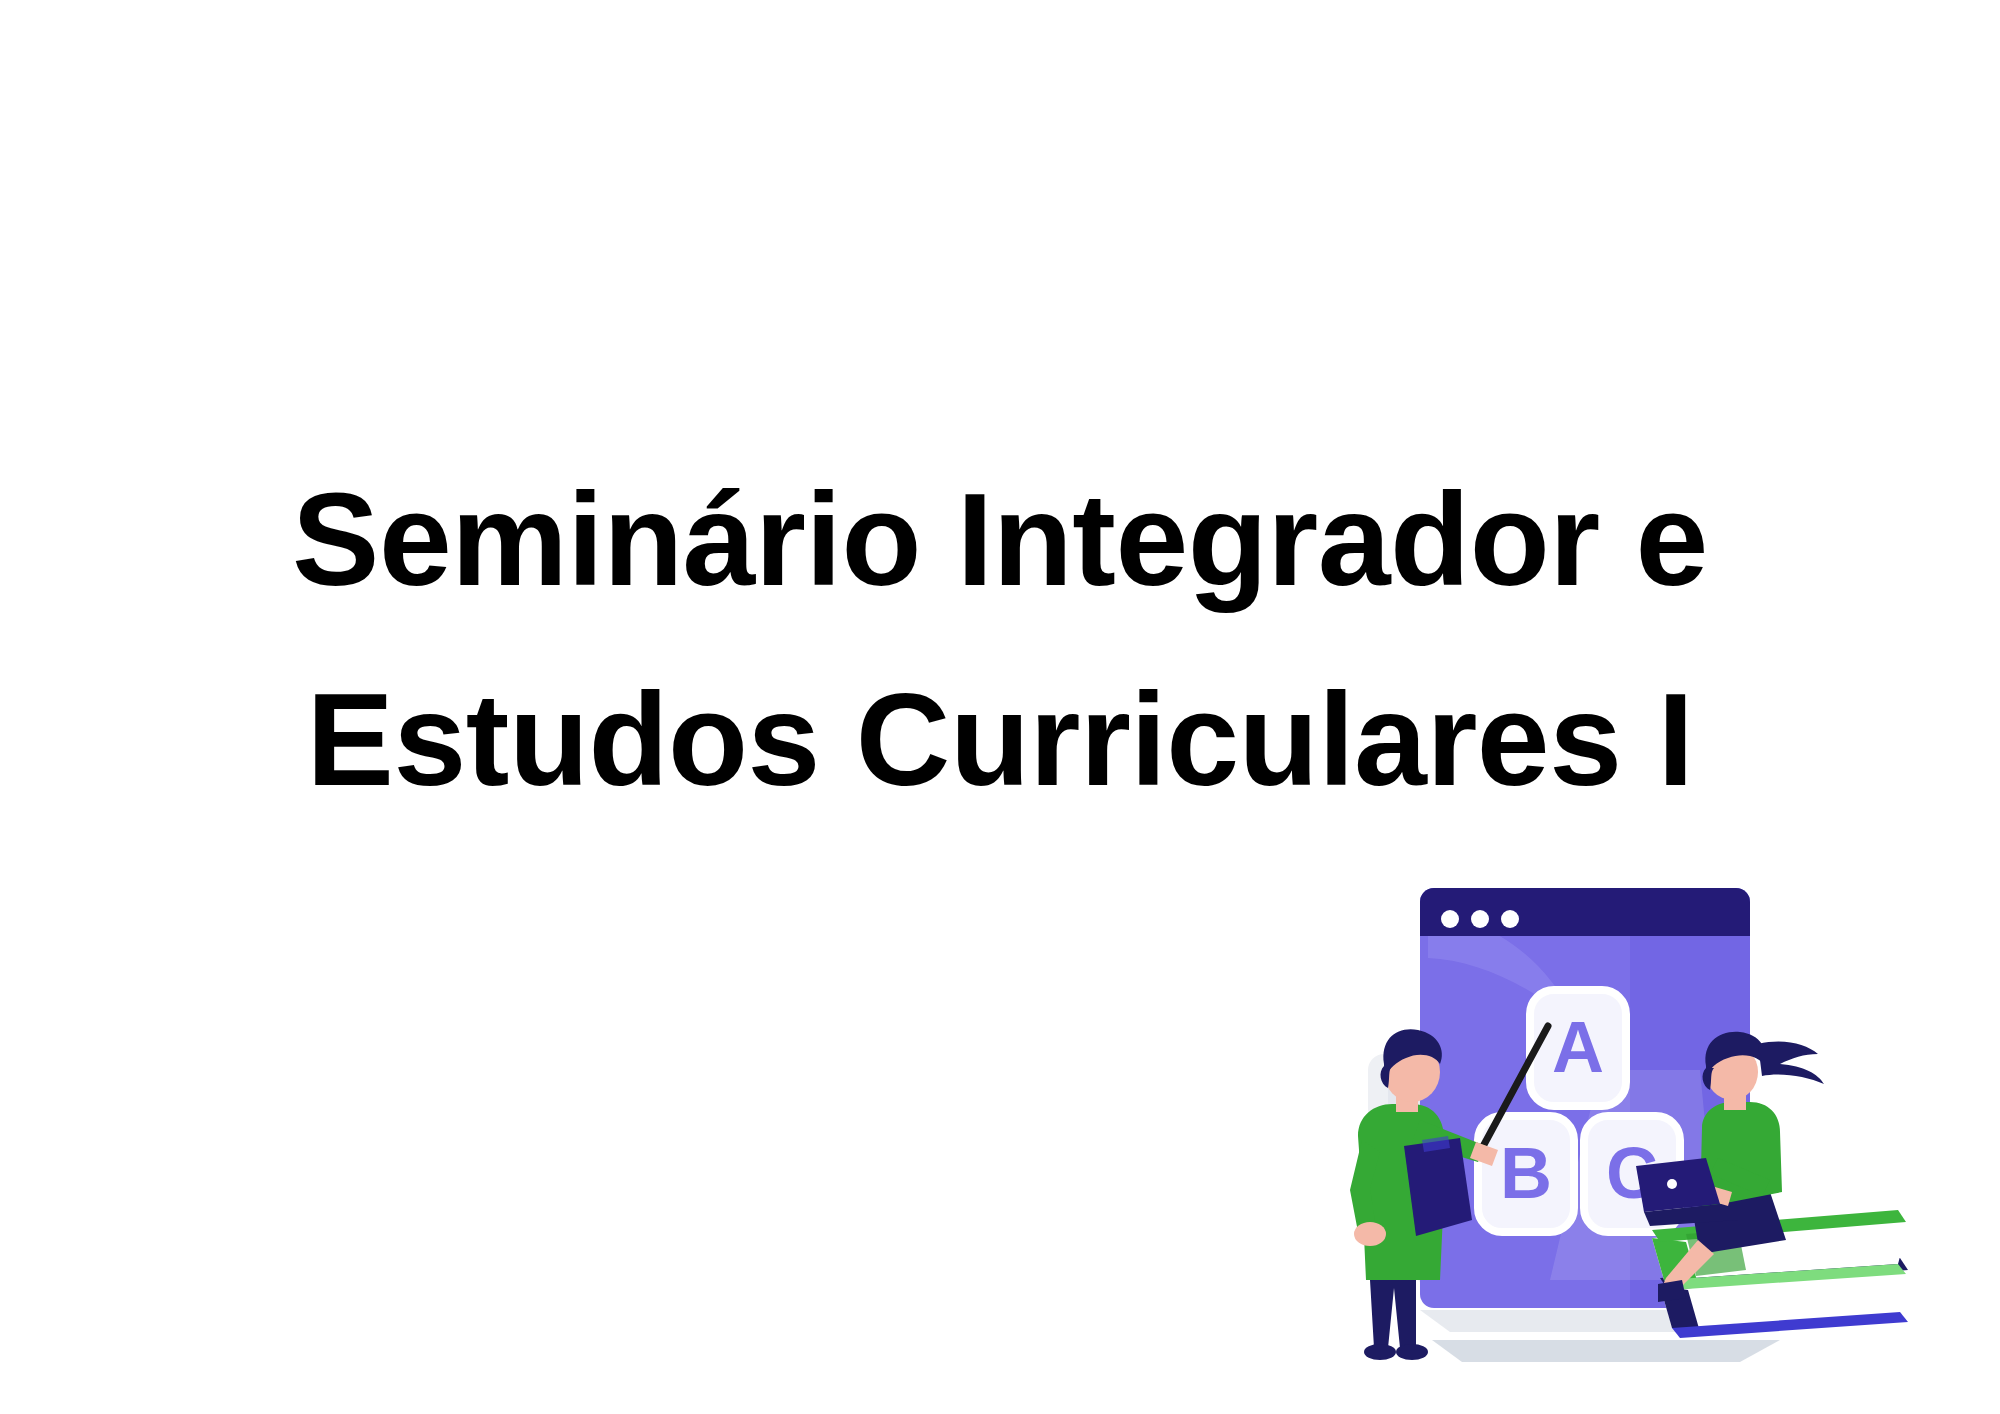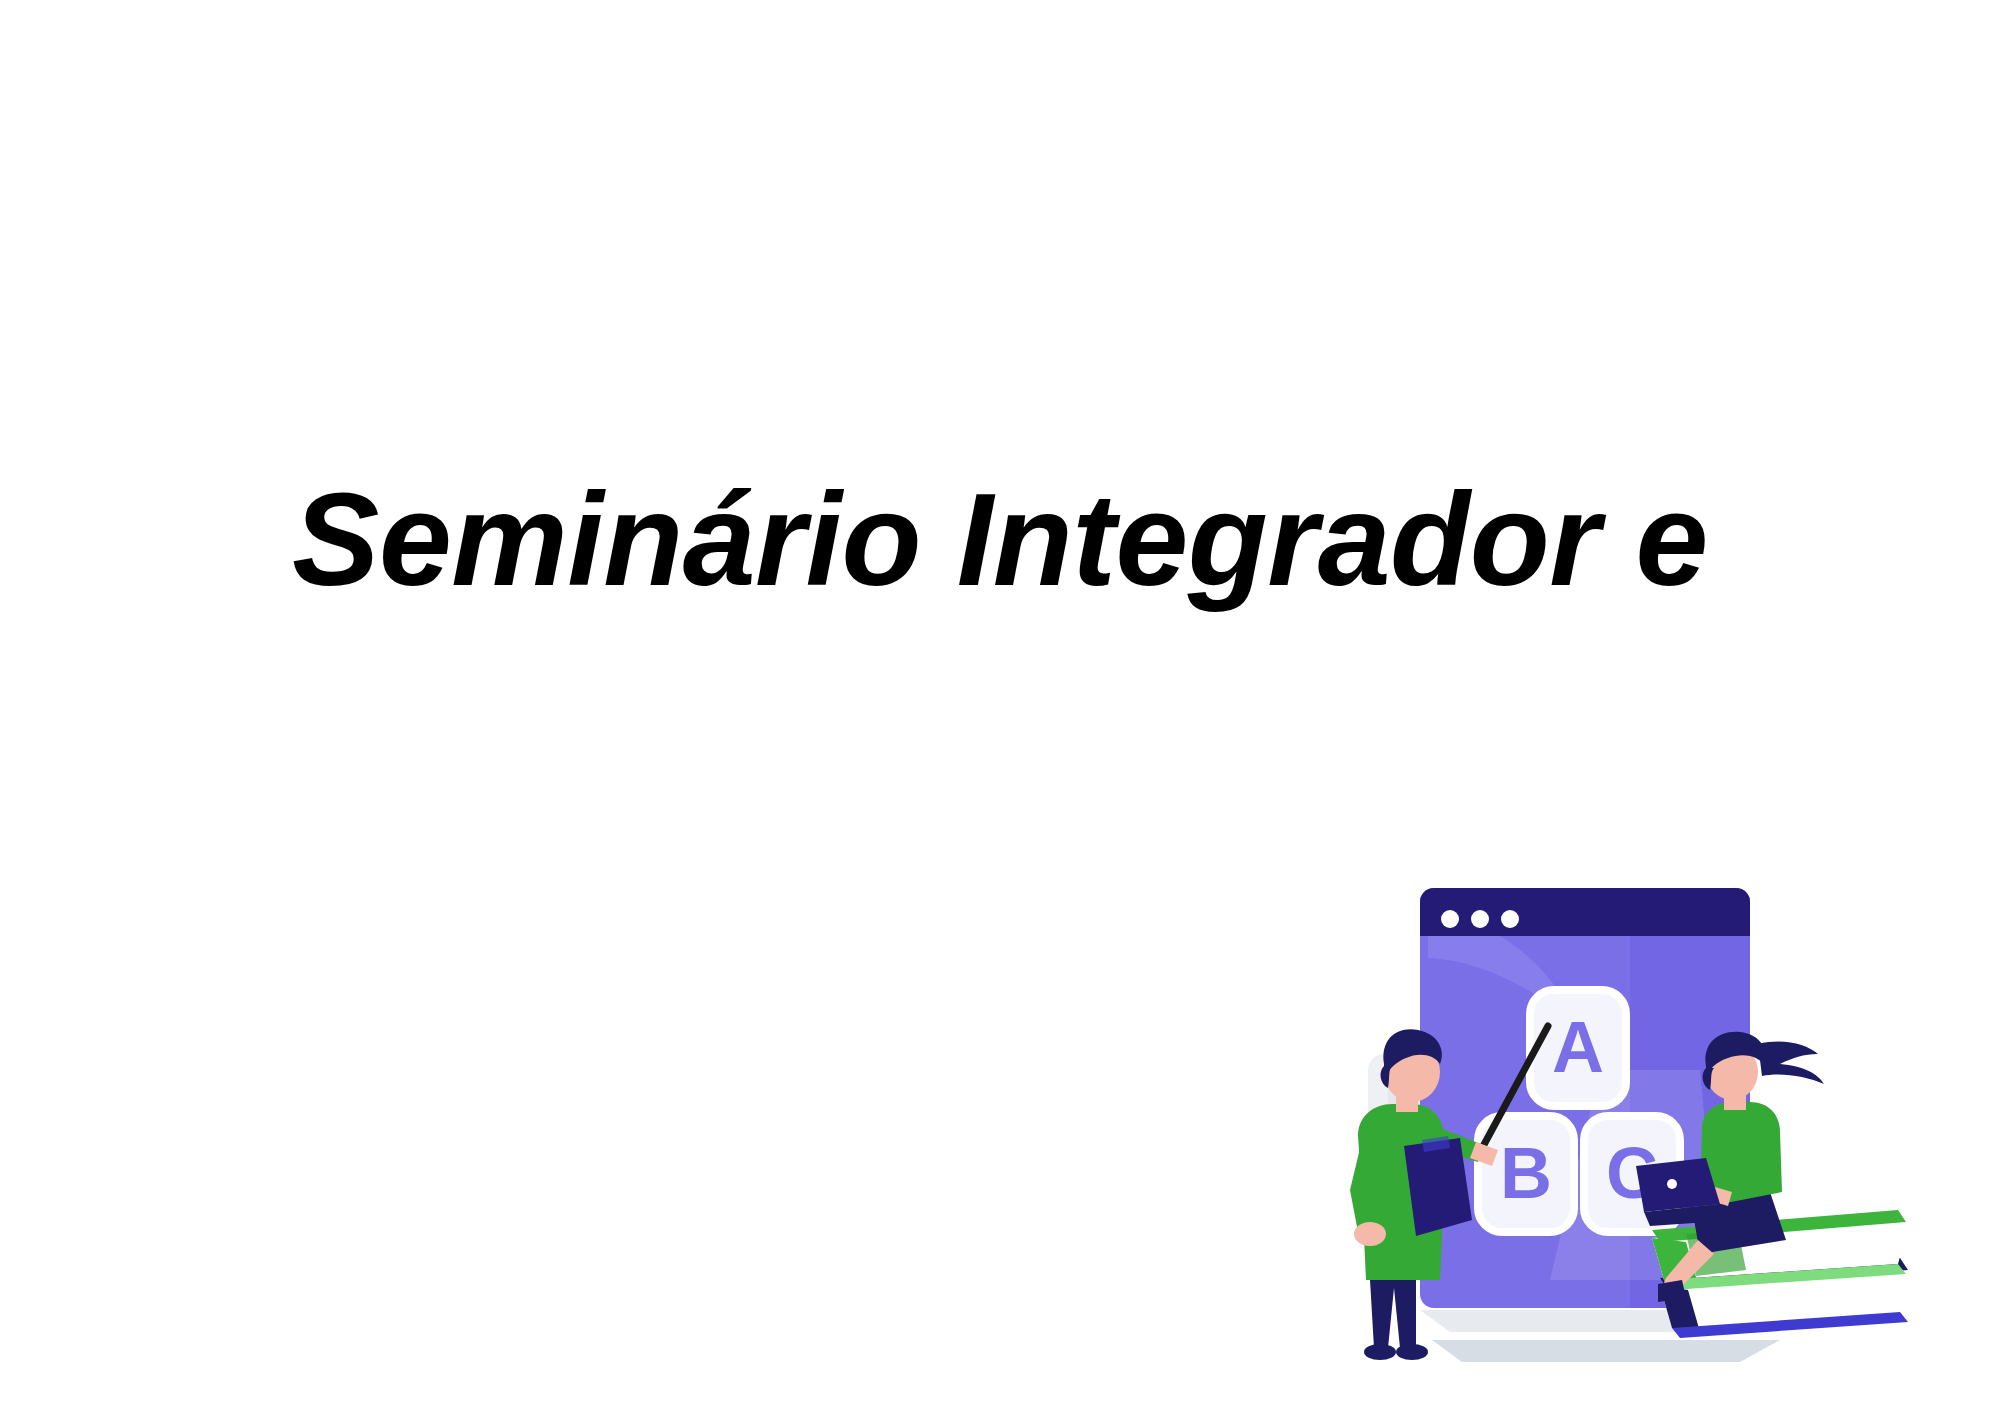--- a/index.html
+++ b/index.html
@@ -31,21 +31,20 @@
   }
   .title-line {
     font-family: "Liberation Sans", sans-serif;
     font-weight: bold;
     font-size: 131px;
     line-height: 200px;
     color: #000000;
     letter-spacing: -0.5px;
     white-space: nowrap;
     text-align: center;
-    font-style: italic;
   }
 
   
   .illustration {
     position: absolute;
     left: 1300px;
     top: 840px;
     width: 700px;
     height: 530px;
   }
@@ -55,20 +54,21 @@
     height: 530px;
   }
 </style>
 </head>
 <body>
 
 <div class="slide">
 
   <div class="title-block">
     <div class="title-line">Seminário Integrador e</div>
+    <div class="title-line">Estudos Curriculares I</div>
   </div>
 
   <div class="illustration">
     <svg viewBox="0 0 700 530" xmlns="http://www.w3.org/2000/svg">
 
       <g>
         <rect x="68" y="214" width="52" height="232" rx="16" fill="#eef0f4"></rect>
         <rect x="88" y="228" width="44" height="130" rx="14" fill="#e4e7ee"></rect>
       </g>
 

